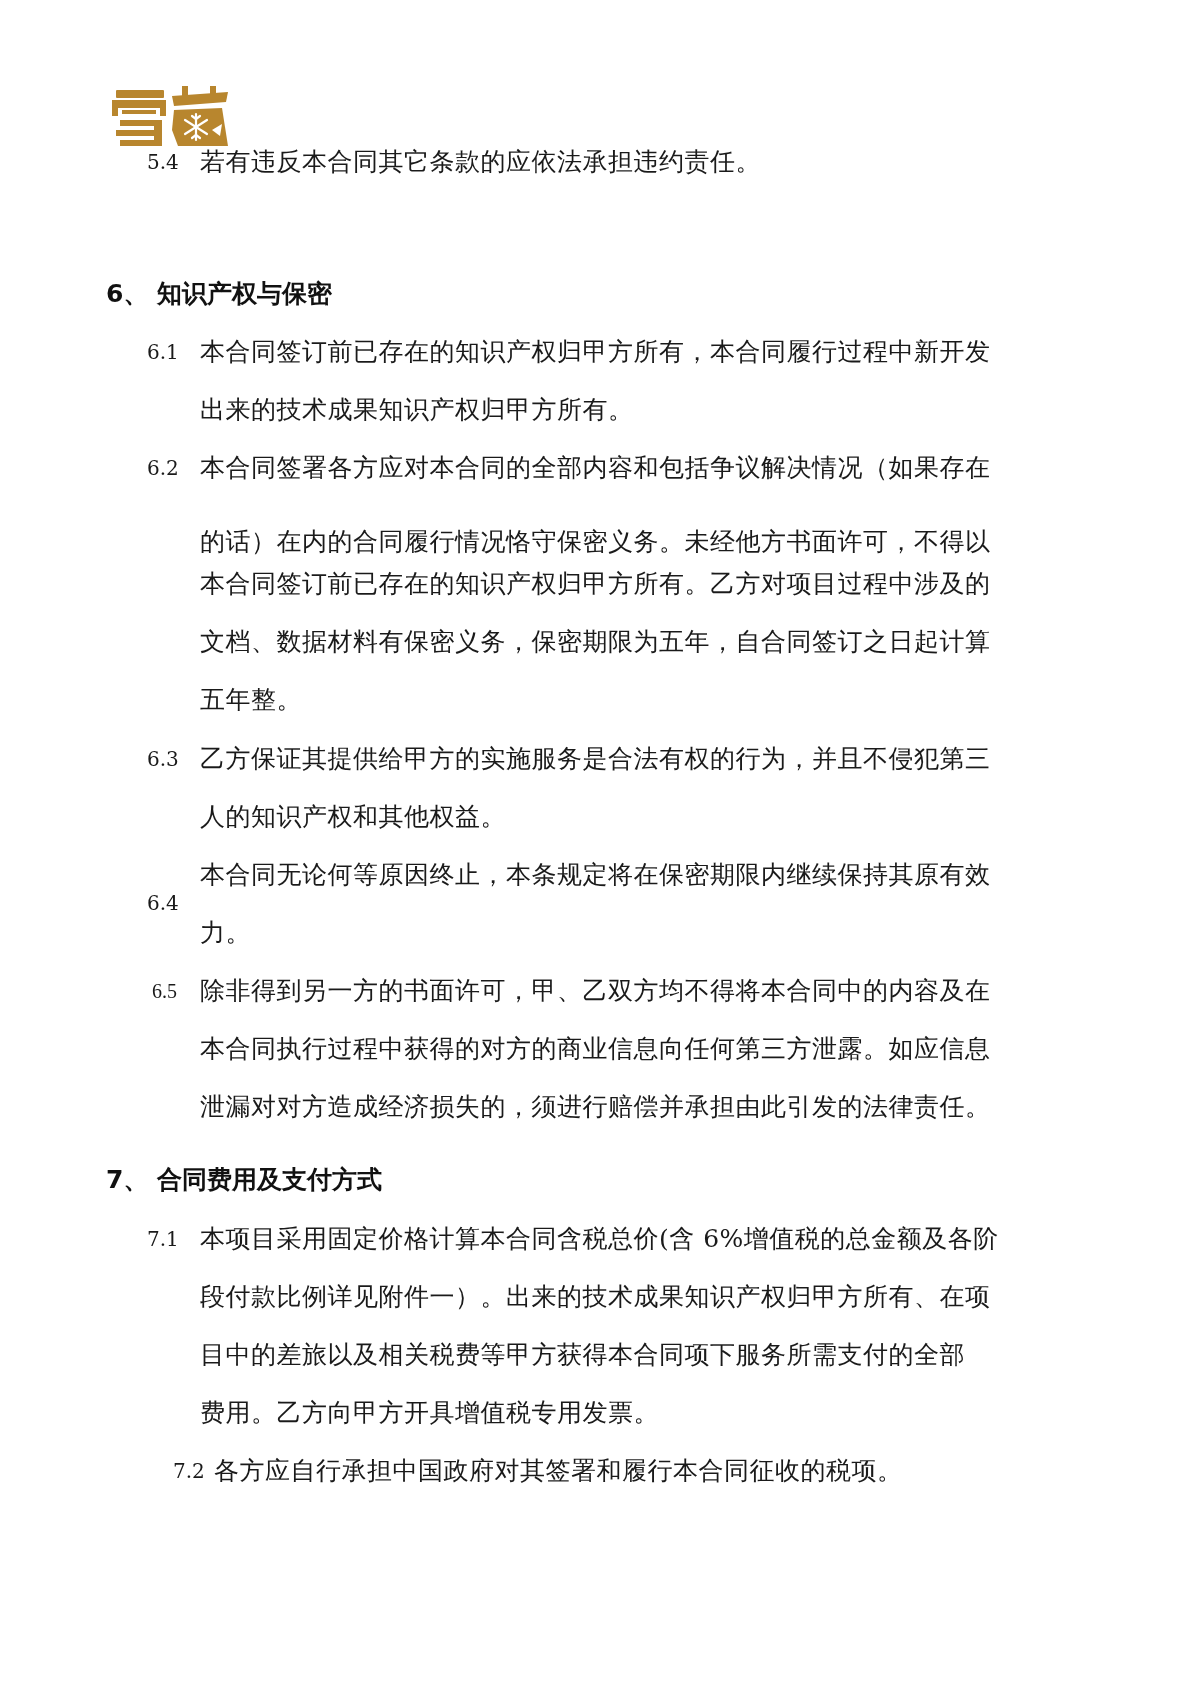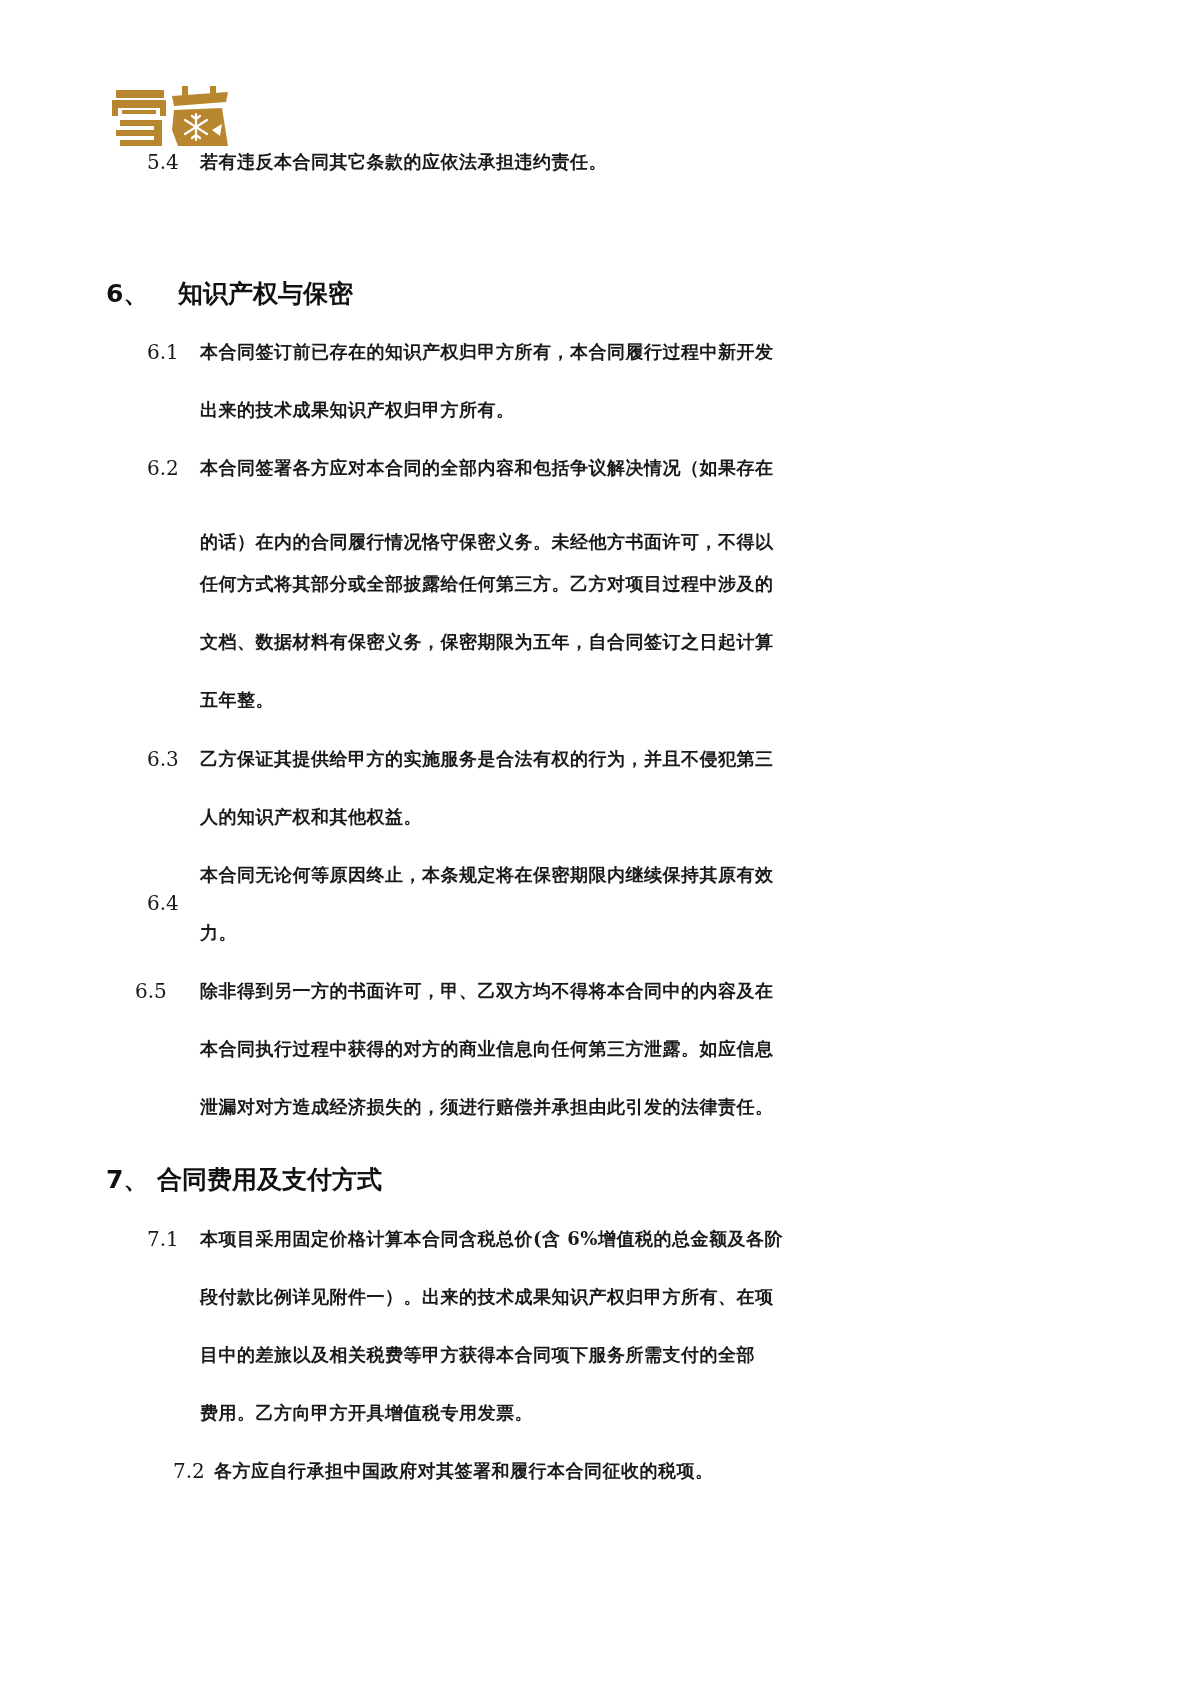--- a/index.html
+++ b/index.html
@@ -18,24 +18,23 @@
     .logo {
       position: absolute;
       left: 112px;
       top: 86px;
       width: 118px;
       height: 62px;
     }
     .line {
       position: absolute;
       white-space: nowrap;
-      font-size: 18px;
+      font-size: 25px;
       line-height: 32px;
       letter-spacing: 0.5px;
-      font-weight: bold;
     }
     .num {
       position: absolute;
       white-space: nowrap;
       font-size: 20px;
       line-height: 32px;
       font-family: "DejaVu Serif", "Liberation Serif", serif;
     }
     .heading {
       position: absolute;
@@ -90,42 +89,42 @@
       <line x1="88" y1="52" x2="84" y2="49"></line>
     </g>
     <polygon points="100,44 110,38 108,50" fill="#ffffff"></polygon>
   </svg>
 </div>
 
 <span class="num" style="left:147px; top:146px;">5.4</span>
 <span class="line" style="left:200px; top:146px;">若有违反本合同其它条款的应依法承担违约责任。</span>
 
 <span class="heading-num" style="left:106px; top:278px;">6、</span>
-<span class="heading" style="left:157px; top:278px;margin-left:21px;">知识产权与保密</span>
+<span class="heading" style="left:157px; top:278px;">知识产权与保密</span>
 
 <span class="num" style="left:147px; top:336px;">6.1</span>
 <span class="line" style="left:200px; top:336px;">本合同签订前已存在的知识产权归甲方所有，本合同履行过程中新开发</span>
 <span class="line" style="left:200px; top:394px;">出来的技术成果知识产权归甲方所有。</span>
 
 <span class="num" style="left:147px; top:452px;">6.2</span>
 <span class="line" style="left:200px; top:452px;">本合同签署各方应对本合同的全部内容和包括争议解决情况（如果存在</span>
 <span class="line" style="left:200px; top:510px;margin-top:16px;">的话）在内的合同履行情况恪守保密义务。未经他方书面许可，不得以</span>
-<span class="line" style="left:200px; top:568px;">任何方式将其部分或全部披露给任何第三方。乙方对项目过程中涉及的</span>
+<span class="line" style="left:200px; top:568px;">本合同签订前已存在的知识产权归甲方所有。乙方对项目过程中涉及的</span>
 <span class="line" style="left:200px; top:626px;">文档、数据材料有保密义务，保密期限为五年，自合同签订之日起计算</span>
 <span class="line" style="left:200px; top:684px;">五年整。</span>
 
 <span class="num" style="left:147px; top:743px;">6.3</span>
 <span class="line" style="left:200px; top:743px;">乙方保证其提供给甲方的实施服务是合法有权的行为，并且不侵犯第三</span>
 <span class="line" style="left:200px; top:801px;">人的知识产权和其他权益。</span>
 
 <span class="num" style="left:147px; top:859px;margin-top:28px;">6.4</span>
 <span class="line" style="left:200px; top:859px;">本合同无论何等原因终止，本条规定将在保密期限内继续保持其原有效</span>
 <span class="line" style="left:200px; top:917px;">力。</span>
 
-<span class="num" style="left:135px; top:975px;">6.5</span>
+<span class="num" style="left:152px; top:975px;font-family:Liberation Serif, serif;">6.5</span>
 <span class="line" style="left:200px; top:975px;">除非得到另一方的书面许可，甲、乙双方均不得将本合同中的内容及在</span>
 <span class="line" style="left:200px; top:1033px;">本合同执行过程中获得的对方的商业信息向任何第三方泄露。如应信息</span>
 <span class="line" style="left:200px; top:1091px;">泄漏对对方造成经济损失的，须进行赔偿并承担由此引发的法律责任。</span>
 
 <span class="heading-num" style="left:106px; top:1164px;">7、</span>
 <span class="heading" style="left:157px; top:1164px;">合同费用及支付方式</span>
 
 <span class="num" style="left:147px; top:1223px;">7.1</span>
 <span class="line" style="left:200px; top:1223px;">本项目采用固定价格计算本合同含税总价(含 6%增值税的总金额及各阶</span>
 <span class="line" style="left:200px; top:1281px;">段付款比例详见附件一）。出来的技术成果知识产权归甲方所有、在项</span>

